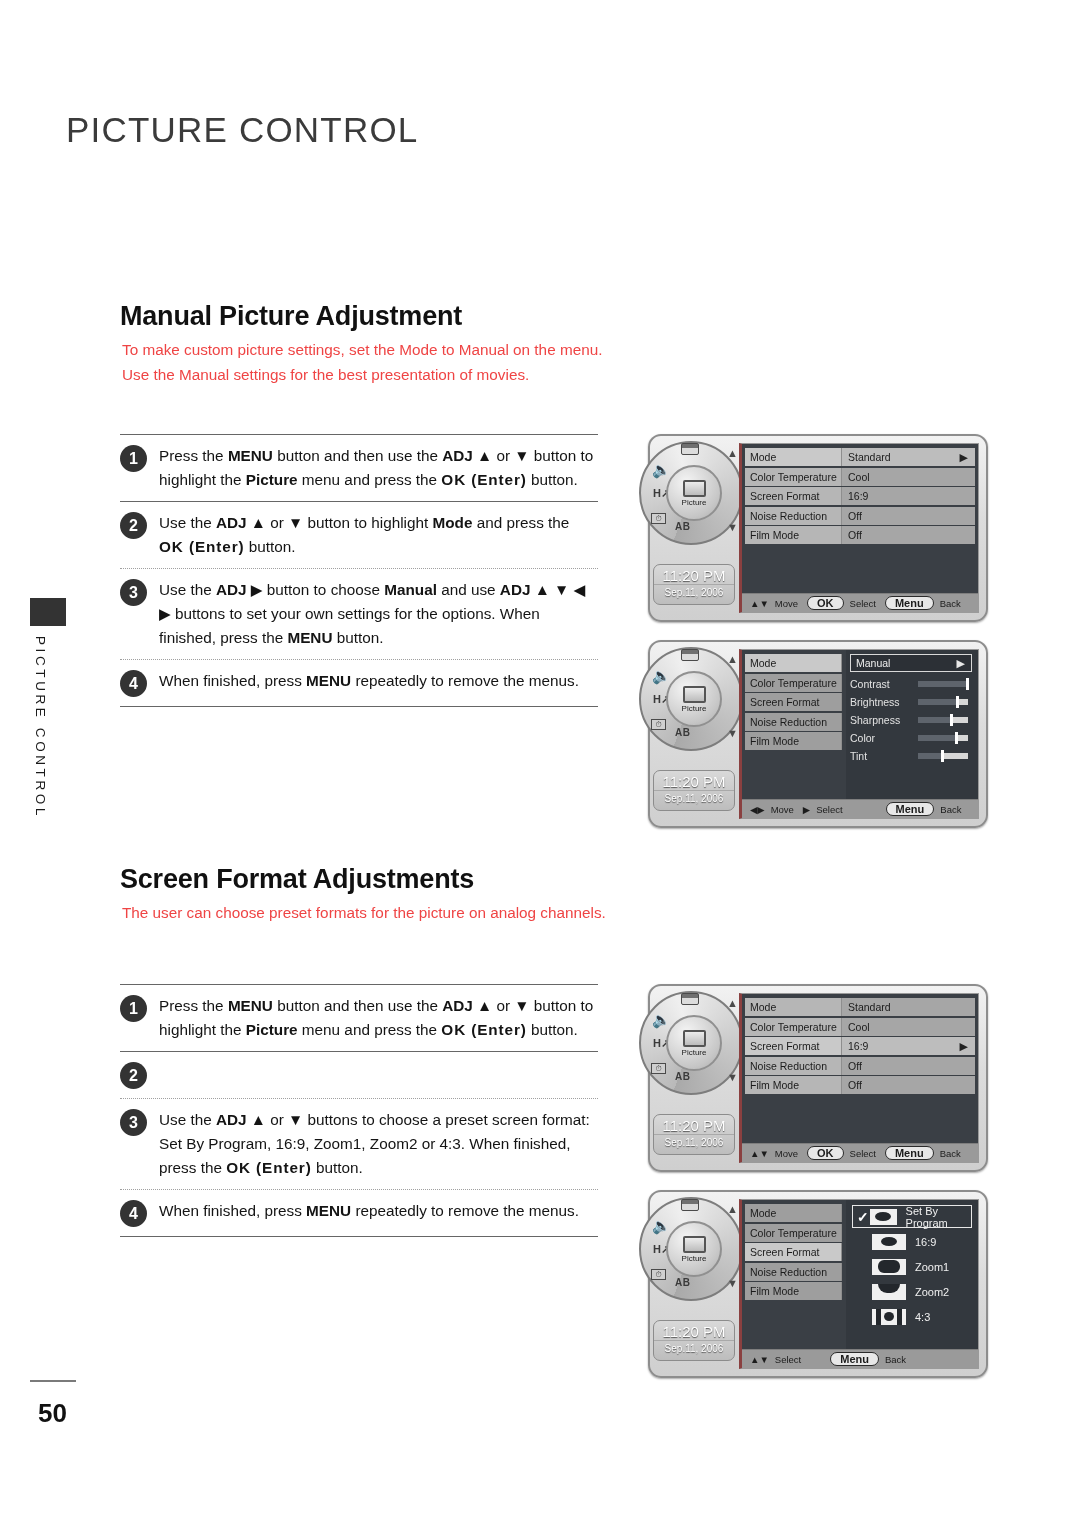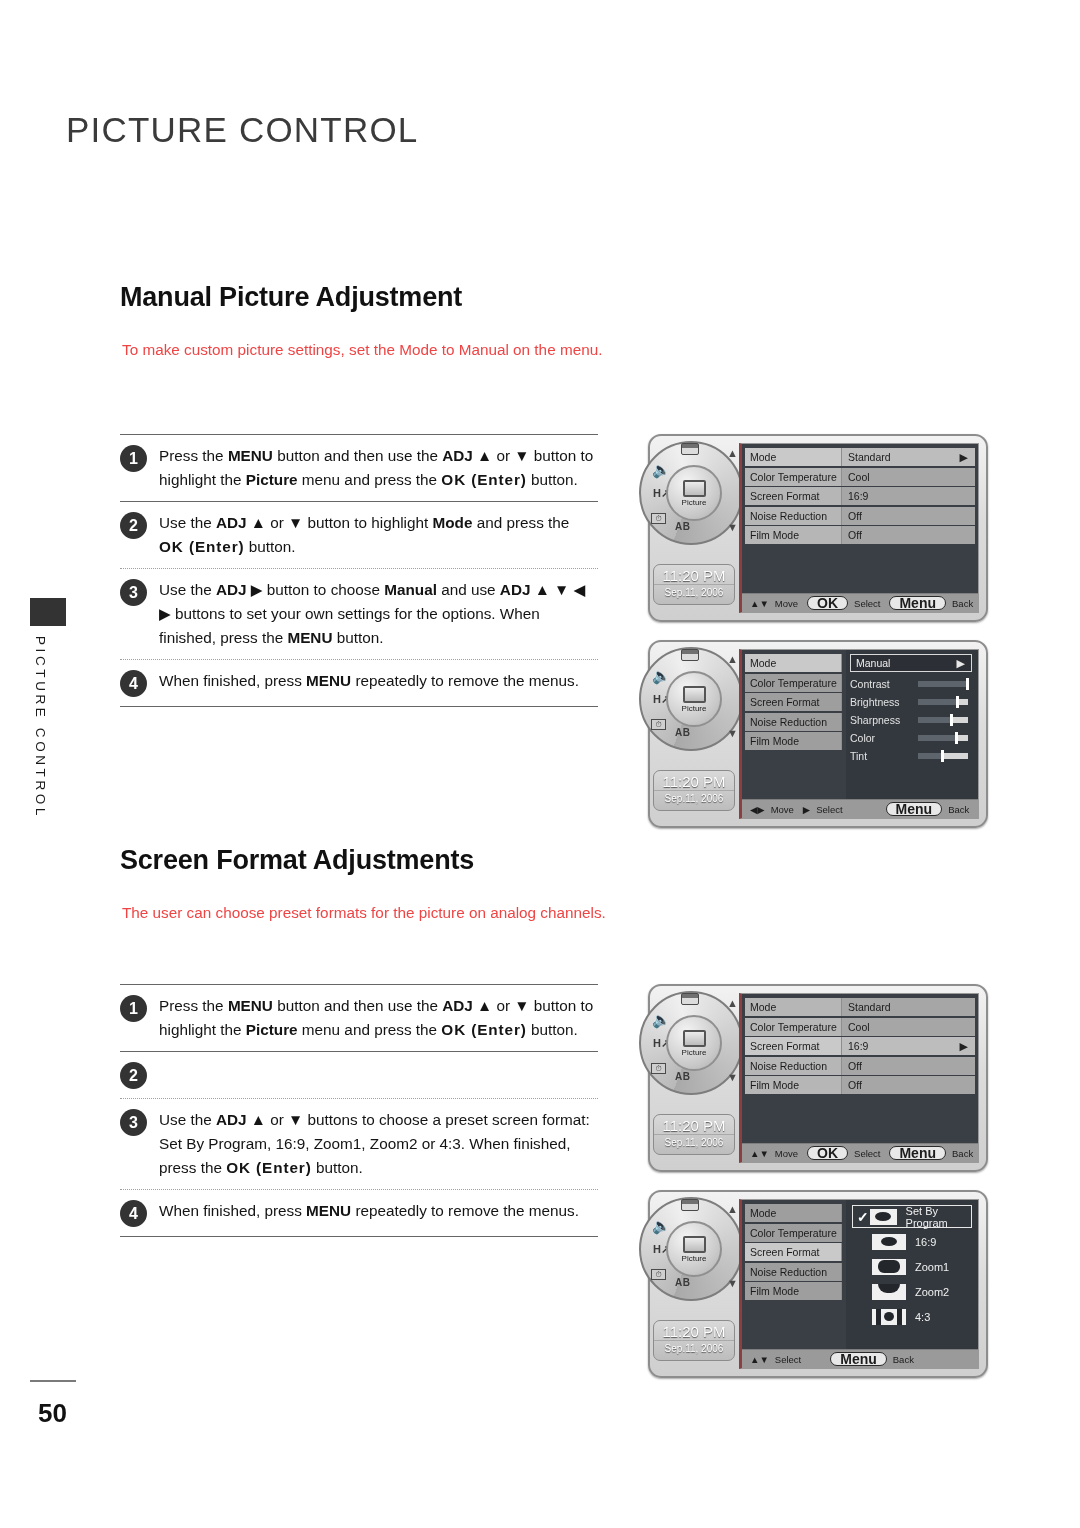--- a/index.html
+++ b/index.html
@@ -65,20 +65,21 @@
     text-align: right;
   }
 
   
   .section-title {
     position: absolute;
     font-size: 27px;
     font-weight: bold;
     color: #111111;
     letter-spacing: -0.2px;
+    margin-top: 19px;
   }
   .section-intro {
     position: absolute;
     font-size: 15.3px;
     line-height: 25px;
     color: #ef4444;
   }
 
   
   .steps {
@@ -368,37 +369,38 @@
     font-size: 9.5px;
     color: #1c1c1c;
     padding-left: 8px;
     gap: 9px;
   }
   .pill {
     border: 1.4px solid #2a2a2a;
     border-radius: 9px;
     background: #e8e8e8;
     padding: 0px 9px;
-    font-size: 14px;
+    font-size: 11px;
     font-weight: bold;
     line-height: 12px;
   }
   .foot-grp { display: flex; align-items: center; gap: 6px; }
 </style>
 </head>
 <body>
 
 <div class="page-heading">PICTURE CONTROL</div>
 
 <div class="side-tab-block"></div>
 <div class="side-tab-text">PICTURE CONTROL</div>
 
 <div class="section-title" style="left:120px; top:282px;">Manual Picture Adjustment</div>
 <div class="section-intro" style="left:122px; top:337px; width:520px;">
   <div>To make custom picture settings, set the Mode to Manual on the menu.</div>
+  <div>Use the Manual settings for the best presentation of movies.</div>
 </div>
 
 <div class="steps" style="left:120px; top:434px;">
   <div class="step step-toprule">
     <div class="step-num">1</div>
     <div class="step-text">Press the <b>MENU</b> button and then use the <b>ADJ</b> ▲ or ▼ button to highlight the <b>Picture</b> menu and press the <b class="sp">OK (Enter)</b> button.</div>
   </div>
   <div class="step step-sep-solid">
     <div class="step-num">2</div>
     <div class="step-text">Use the <b>ADJ</b> ▲ or ▼ button to highlight <b>Mode</b> and press the <b class="sp">OK (Enter)</b> button.</div>

